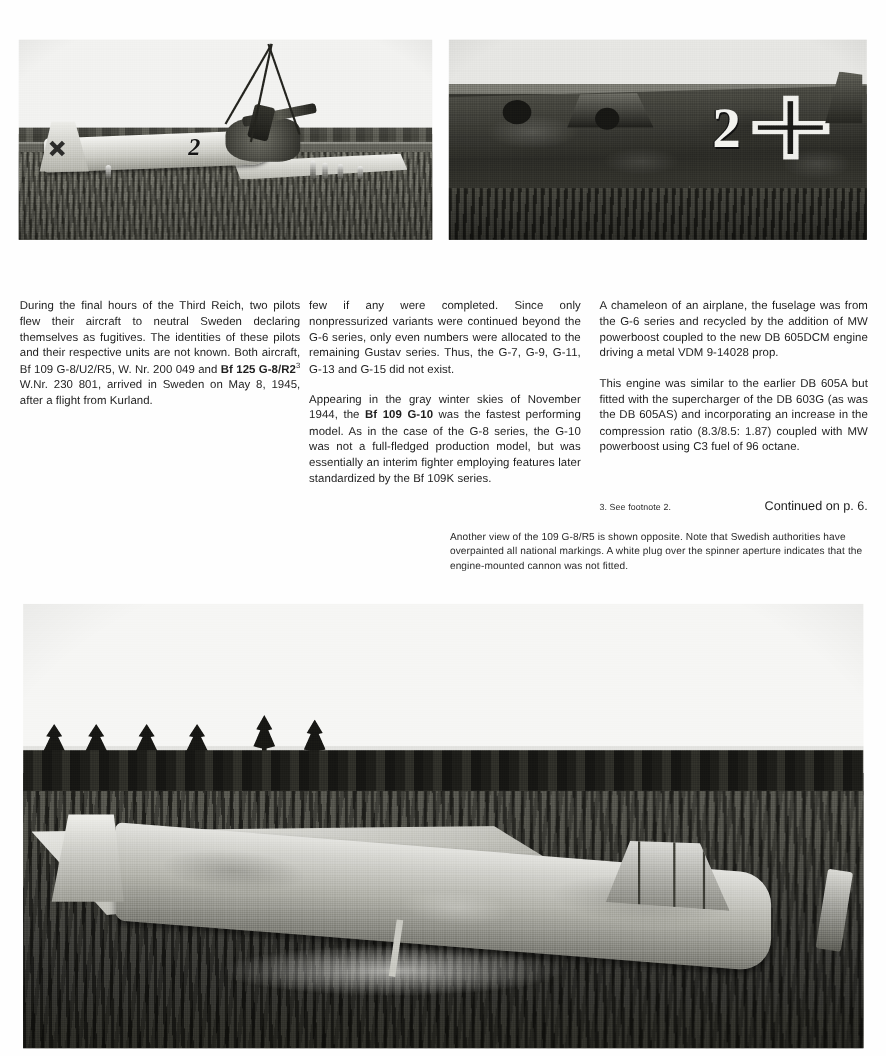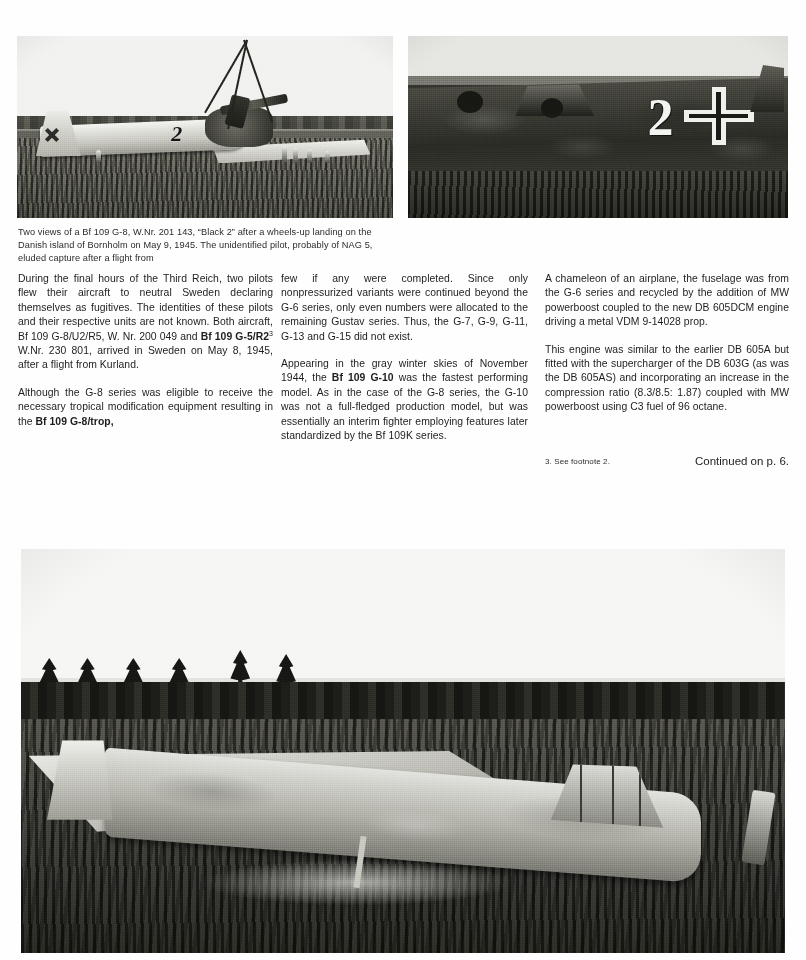--- a/index.html
+++ b/index.html
@@ -229,42 +229,41 @@
         <i></i>
         <i></i>
     </div>
     <div class="fin"></div>
     <div class="cable"></div>
     <div class="ground"></div>
     <div class="grain"></div>
     <div class="vig"></div>
   </div>
 
-  <div class="caption" id="caption-left">Two views of a Bf 109 G-8, W.Nr. 201 143, “Black 2” after a wheels-up landing on the Danish island of Bornholm on May 9, 1945. The unidentified pilot, probably of NAG 5, eluded capture after a flight from</div>
 
   <div class="col" id="column-1">
-    <p><span>During the final hours of the Third Reich, two pilots flew their aircraft to neutral Sweden declaring themselves as fugitives. The identities of these pilots and their respective units are not known.  Both aircraft, Bf 109 G-8/U2/R5, W. Nr. 200 049 and </span><b>Bf 109 G-5/R2</b><sup>3</sup><span> W.Nr. 230 801, arrived in Sweden on May 8, 1945, after a flight from Kurland.</span></p>
-    <p><span>Although the G-8 series was eligible to receive the necessary tropical modification equipment resulting in the </span><b>Bf 109 G-8/trop,</b></p>
+    <p><span>During the final hours of the Third Reich, two pilots flew their aircraft to neutral Sweden declaring themselves as fugitives. The identities of these pilots and their respective units are not known.  Both aircraft, Bf 109 G-8/U2/R5, W. Nr. 200 049 and </span><b>Bf 125 G-8/R2</b><sup>3</sup><span> W.Nr. 230 801, arrived in Sweden on May 8, 1945, after a flight from Kurland.</span></p>
   </div>
 
   <div class="col" id="column-2">
     <p><span>few if any were completed.  Since only nonpressurized variants were continued beyond the G-6 series, only even numbers were allocated to the remaining Gustav series.  Thus, the G-7, G-9, G-11, G-13 and G-15 did not exist.</span></p>
     <p><span>Appearing in the gray winter skies of November 1944, the </span><b>Bf 109 G-10</b><span> was the fastest performing model.  As in the case of the G-8 series, the G-10 was not a full-fledged production model, but was essentially an interim fighter employing features later standardized by the Bf 109K series.</span></p>
   </div>
 
   <div class="col" id="column-3">
     <p><span>A chameleon of an airplane, the fuselage was from the G-6 series and recycled by the addition of MW powerboost coupled to the new DB 605DCM engine driving a metal VDM 9-14028 prop.</span></p>
     <p><span>This engine was similar to the earlier DB 605A but fitted with the supercharger of the DB 603G (as was the DB 605AS) and incorporating an increase in the compression ratio (8.3/8.5: 1.87) coupled with MW powerboost using C3 fuel of 96 octane.</span></p>
   </div>
 
   <div class="footer-row">
     <span id="footnote-text">3.  See footnote 2.</span>
     <span id="continued-text">Continued on p. 6.</span>
   </div>
 
+  <div class="caption" id="caption-opposite">Another view of the 109 G-8/R5 is shown opposite. Note that Swedish authorities have overpainted all national markings. A white plug over the spinner aperture indicates that the engine-mounted cannon was not fitted.</div>
 
   <div class="photo p3" id="photo-g8r5-opposite">
     <div class="tuft" style="left:2%;"></div>
     <div class="tuft" style="left:7%;"></div>
     <div class="tuft" style="left:13%;"></div>
     <div class="tuft" style="left:19%;"></div>
     <div class="tuft" style="left:27%;top:25%;height:46px;"></div>
     <div class="tuft" style="left:33%;top:26%;height:44px;"></div>
     <div class="trees"></div>
     <div class="field"></div>

